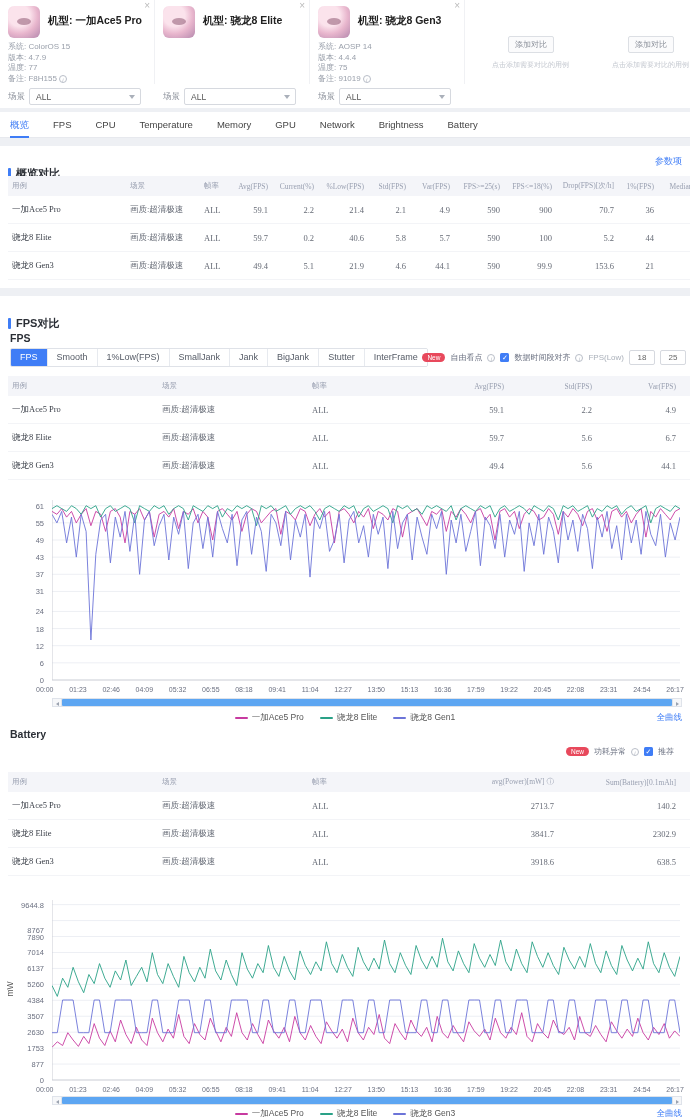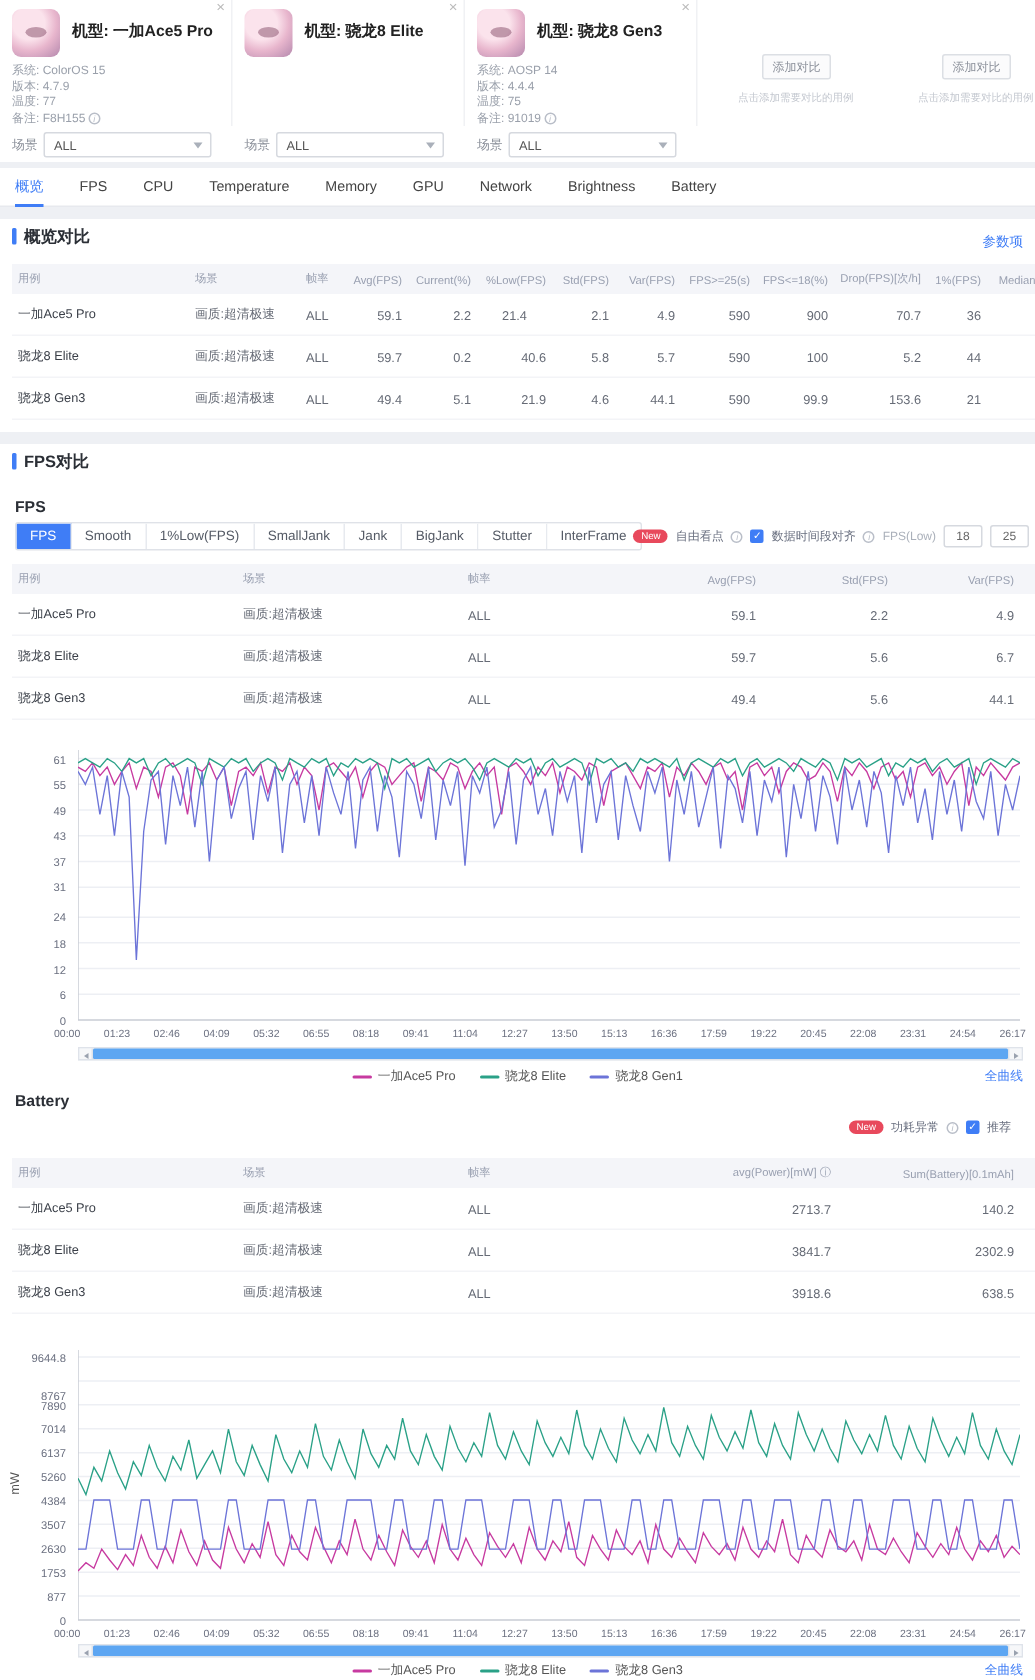--- a/index.html
+++ b/index.html
@@ -36,28 +36,28 @@
              border-left:3.5px solid transparent; border-right:3.5px solid transparent; border-top:4px solid #aab0ba; }
 
   .nav-tabs { display:flex; align-items:center; height:26px; padding-left:10px; gap:24px; }
   .nav-tab { font-size:9.5px; color:#444; cursor:pointer; height:26px; line-height:26px; }
   .nav-tab.active { color:#3f7df6; border-bottom:2px solid #3f7df6; }
 
   .card { position:absolute; left:0; width:690px; background:#fff; }
   #overview-card { top:146px; height:142px; }
   #main-card { top:296px; height:824px; }
 
-  .sec-head { display:flex; align-items:center; padding:4px 8px 6px 8px; }
+  .sec-head { display:flex; align-items:center; padding:20px 8px 6px 8px; }
   .sec-bar { width:3px; height:11px; background:#3f7df6; margin-right:5px; border-radius:1px; }
   .sec-title { font-size:11px; font-weight:bold; color:#2b2f36; }
   .sec-link { position:absolute; right:8px; top:9px; font-size:9px; color:#3f7df6; cursor:pointer; }
 
   
   .ptable { position:absolute; left:8px; right:0; overflow:hidden; }
-  .trow { display:flex; align-items:center; }
+  .trow { display:flex; align-items:center;font-family:Liberation Serif, serif; }
   .thead { background:#f4f5f9; height:20px; }
   .thead .tcell { color:#989fb0; font-size:7.5px; }
   .tbody .trow { height:28px; border-bottom:1px solid #f3f4f7; }
   .tcell { font-size:8.5px; color:#666b76; white-space:nowrap; overflow:hidden; padding:0 4px; flex:none; }
   .tcell.c0 { color:#3a3f48; }
   .tcell.num { text-align:right; }
 
   .subsec-label { position:absolute; left:10px; font-size:10.5px; font-weight:bold; color:#2b2f36; }
   .seg-tabs { position:absolute; left:10px; display:flex; border:1px solid #dfe2e8; border-radius:2px; overflow:hidden; height:19px; }
   .seg-tab { font-size:9px; color:#555b66; padding:0 9px; line-height:17px; border-right:1px solid #e7eaef; background:#fff; cursor:pointer; white-space:nowrap; }
@@ -190,21 +190,21 @@
           <div class="tcell num" style="width: 40px;">1%(FPS)</div>
           <div class="tcell num" style="width: 56px;">Median(FPS)</div>
         </div>
         <div class="tbody">
           <div class="trow">
             <div class="tcell c0" style="width: 118px;">一加Ace5 Pro</div>
             <div class="tcell" style="width: 74px;">画质:超清极速</div>
             <div class="tcell" style="width: 30px;">ALL</div>
             <div class="tcell num" style="width: 42px;">59.1</div>
             <div class="tcell num" style="width: 46px;">2.2</div>
-            <div class="tcell num" style="width: 50px; text-align: center;">21.4</div>
+            <div class="tcell num" style="width: 50px;">21.4</div>
             <div class="tcell num" style="width: 42px;">2.1</div>
             <div class="tcell num" style="width: 44px;">4.9</div>
             <div class="tcell num" style="width: 50px;">590</div>
             <div class="tcell num" style="width: 52px;">900</div>
             <div class="tcell num" style="width: 62px;">70.7</div>
             <div class="tcell num" style="width: 40px; text-align: right;">36</div>
             <div class="tcell num" style="width: 56px;">60</div>
           </div>
           <div class="trow">
             <div class="tcell c0" style="width: 118px;">骁龙8 Elite</div>

